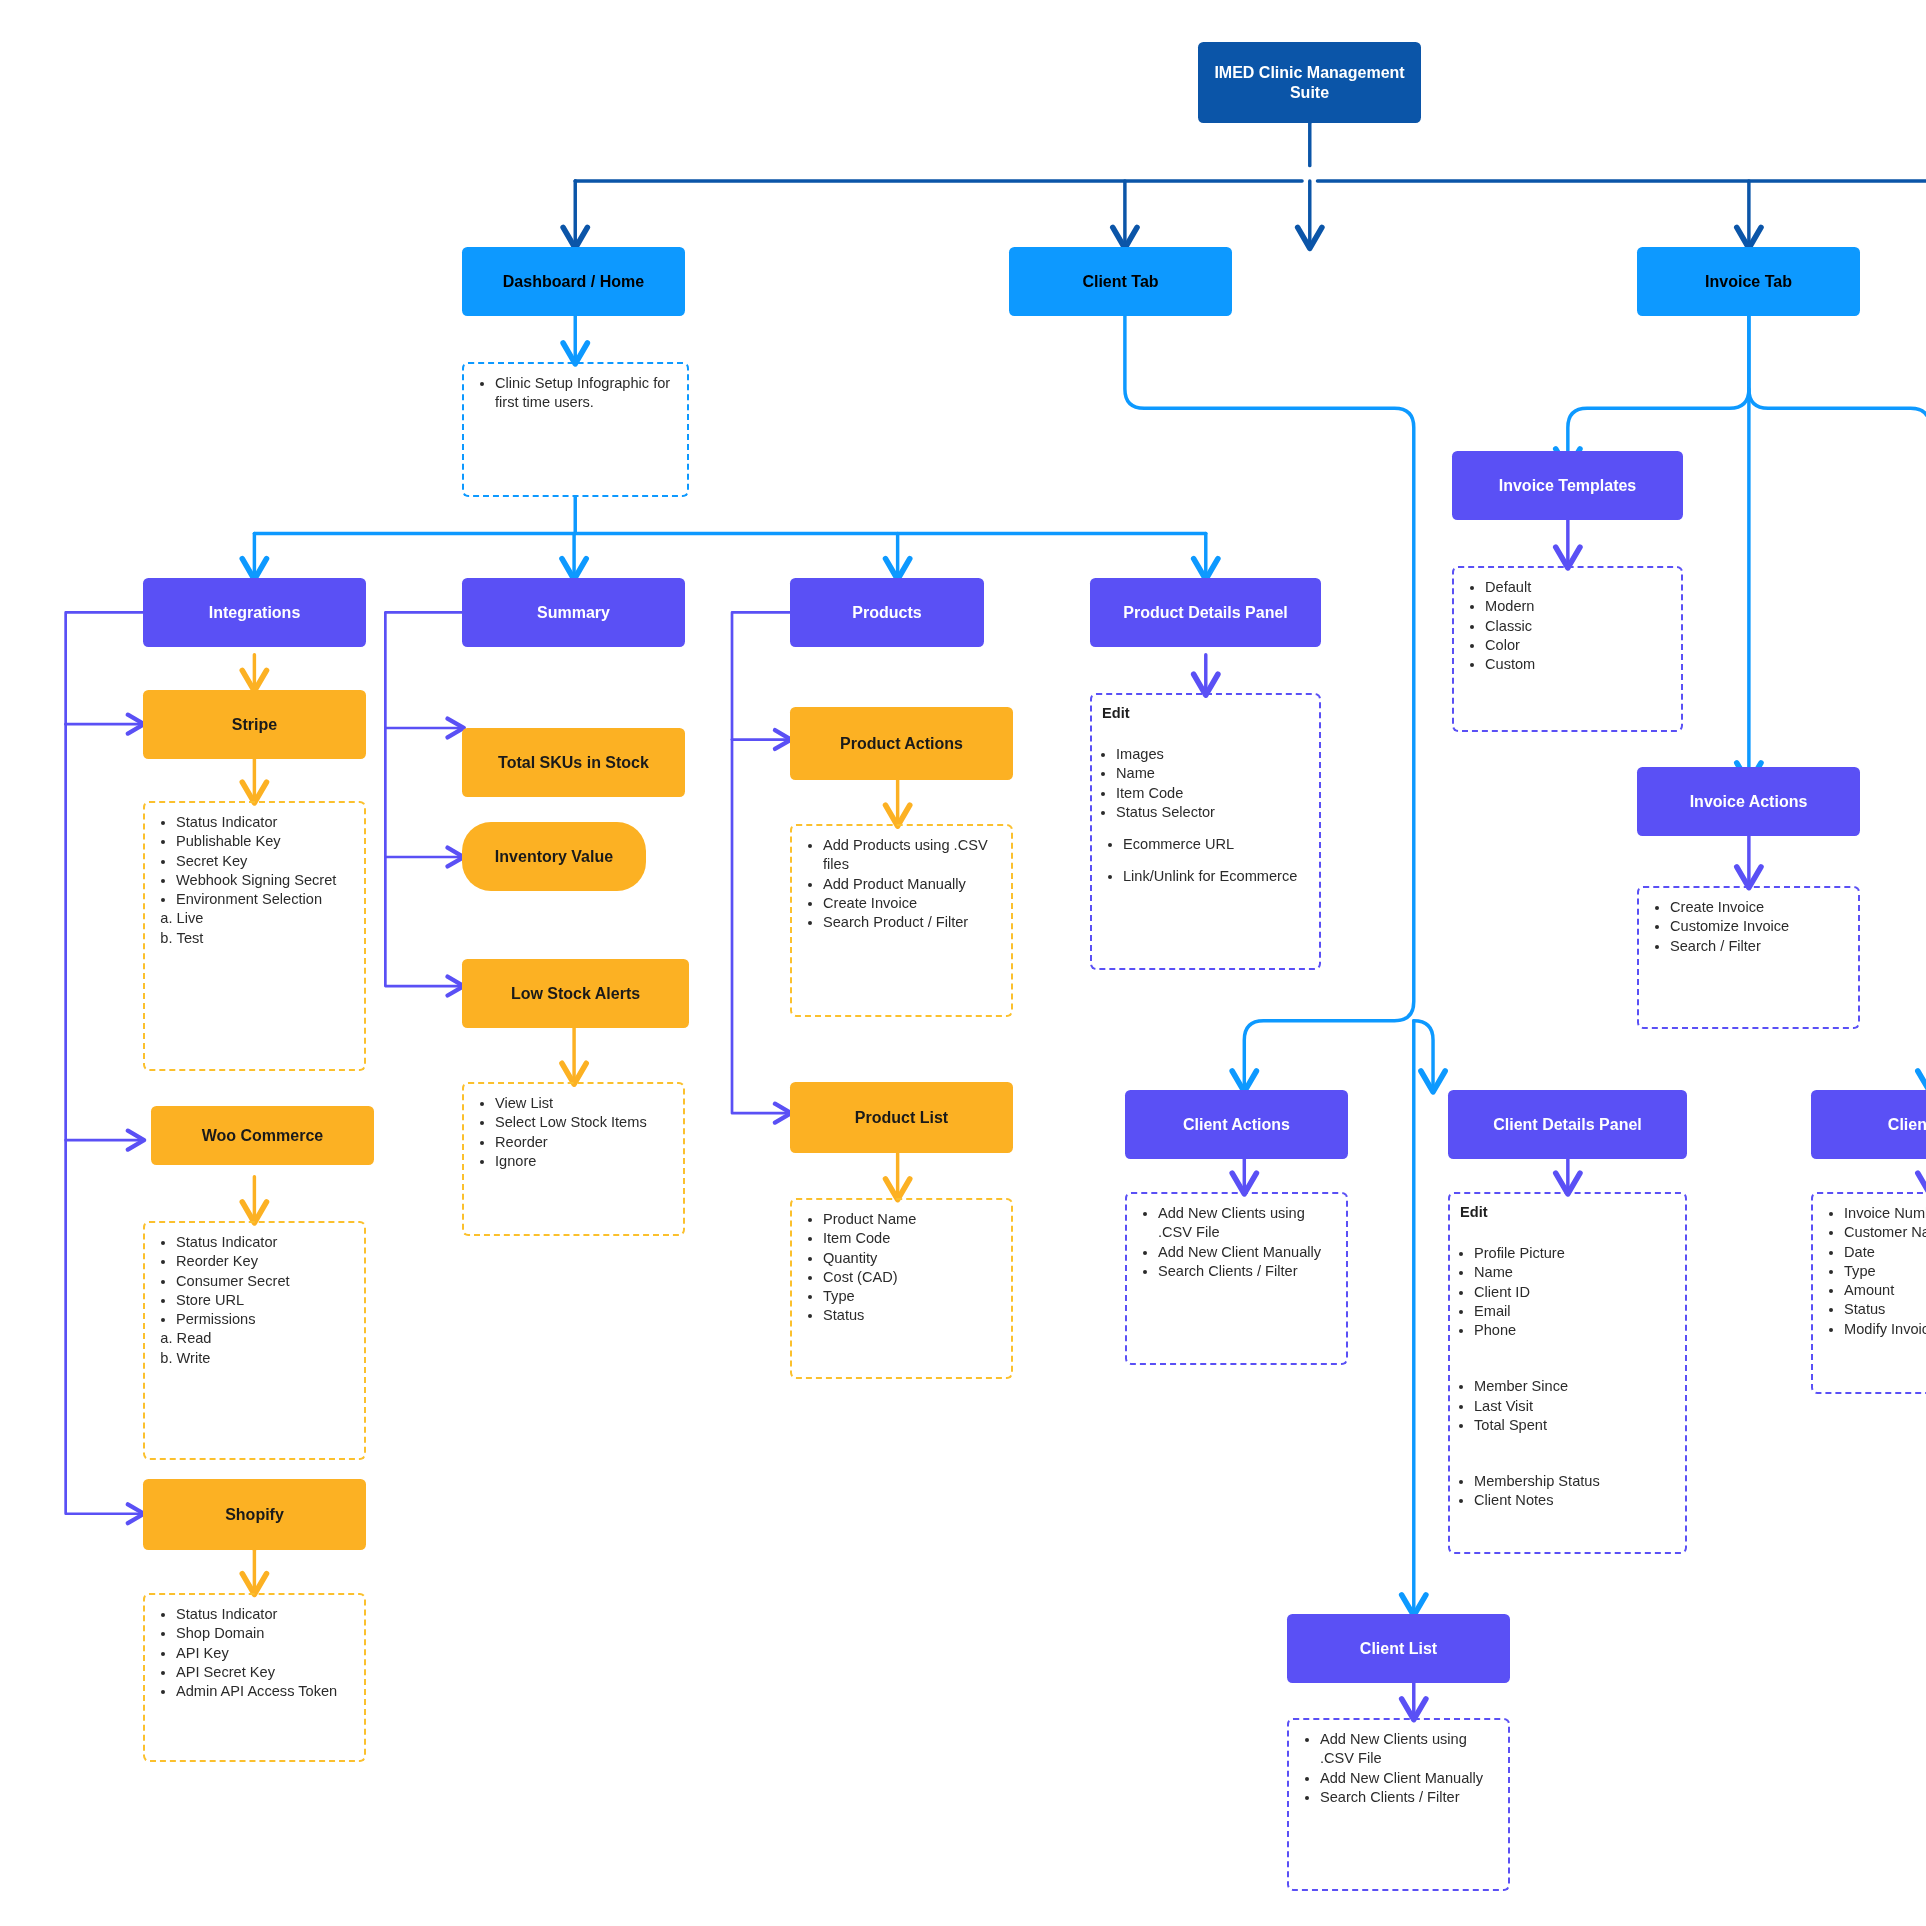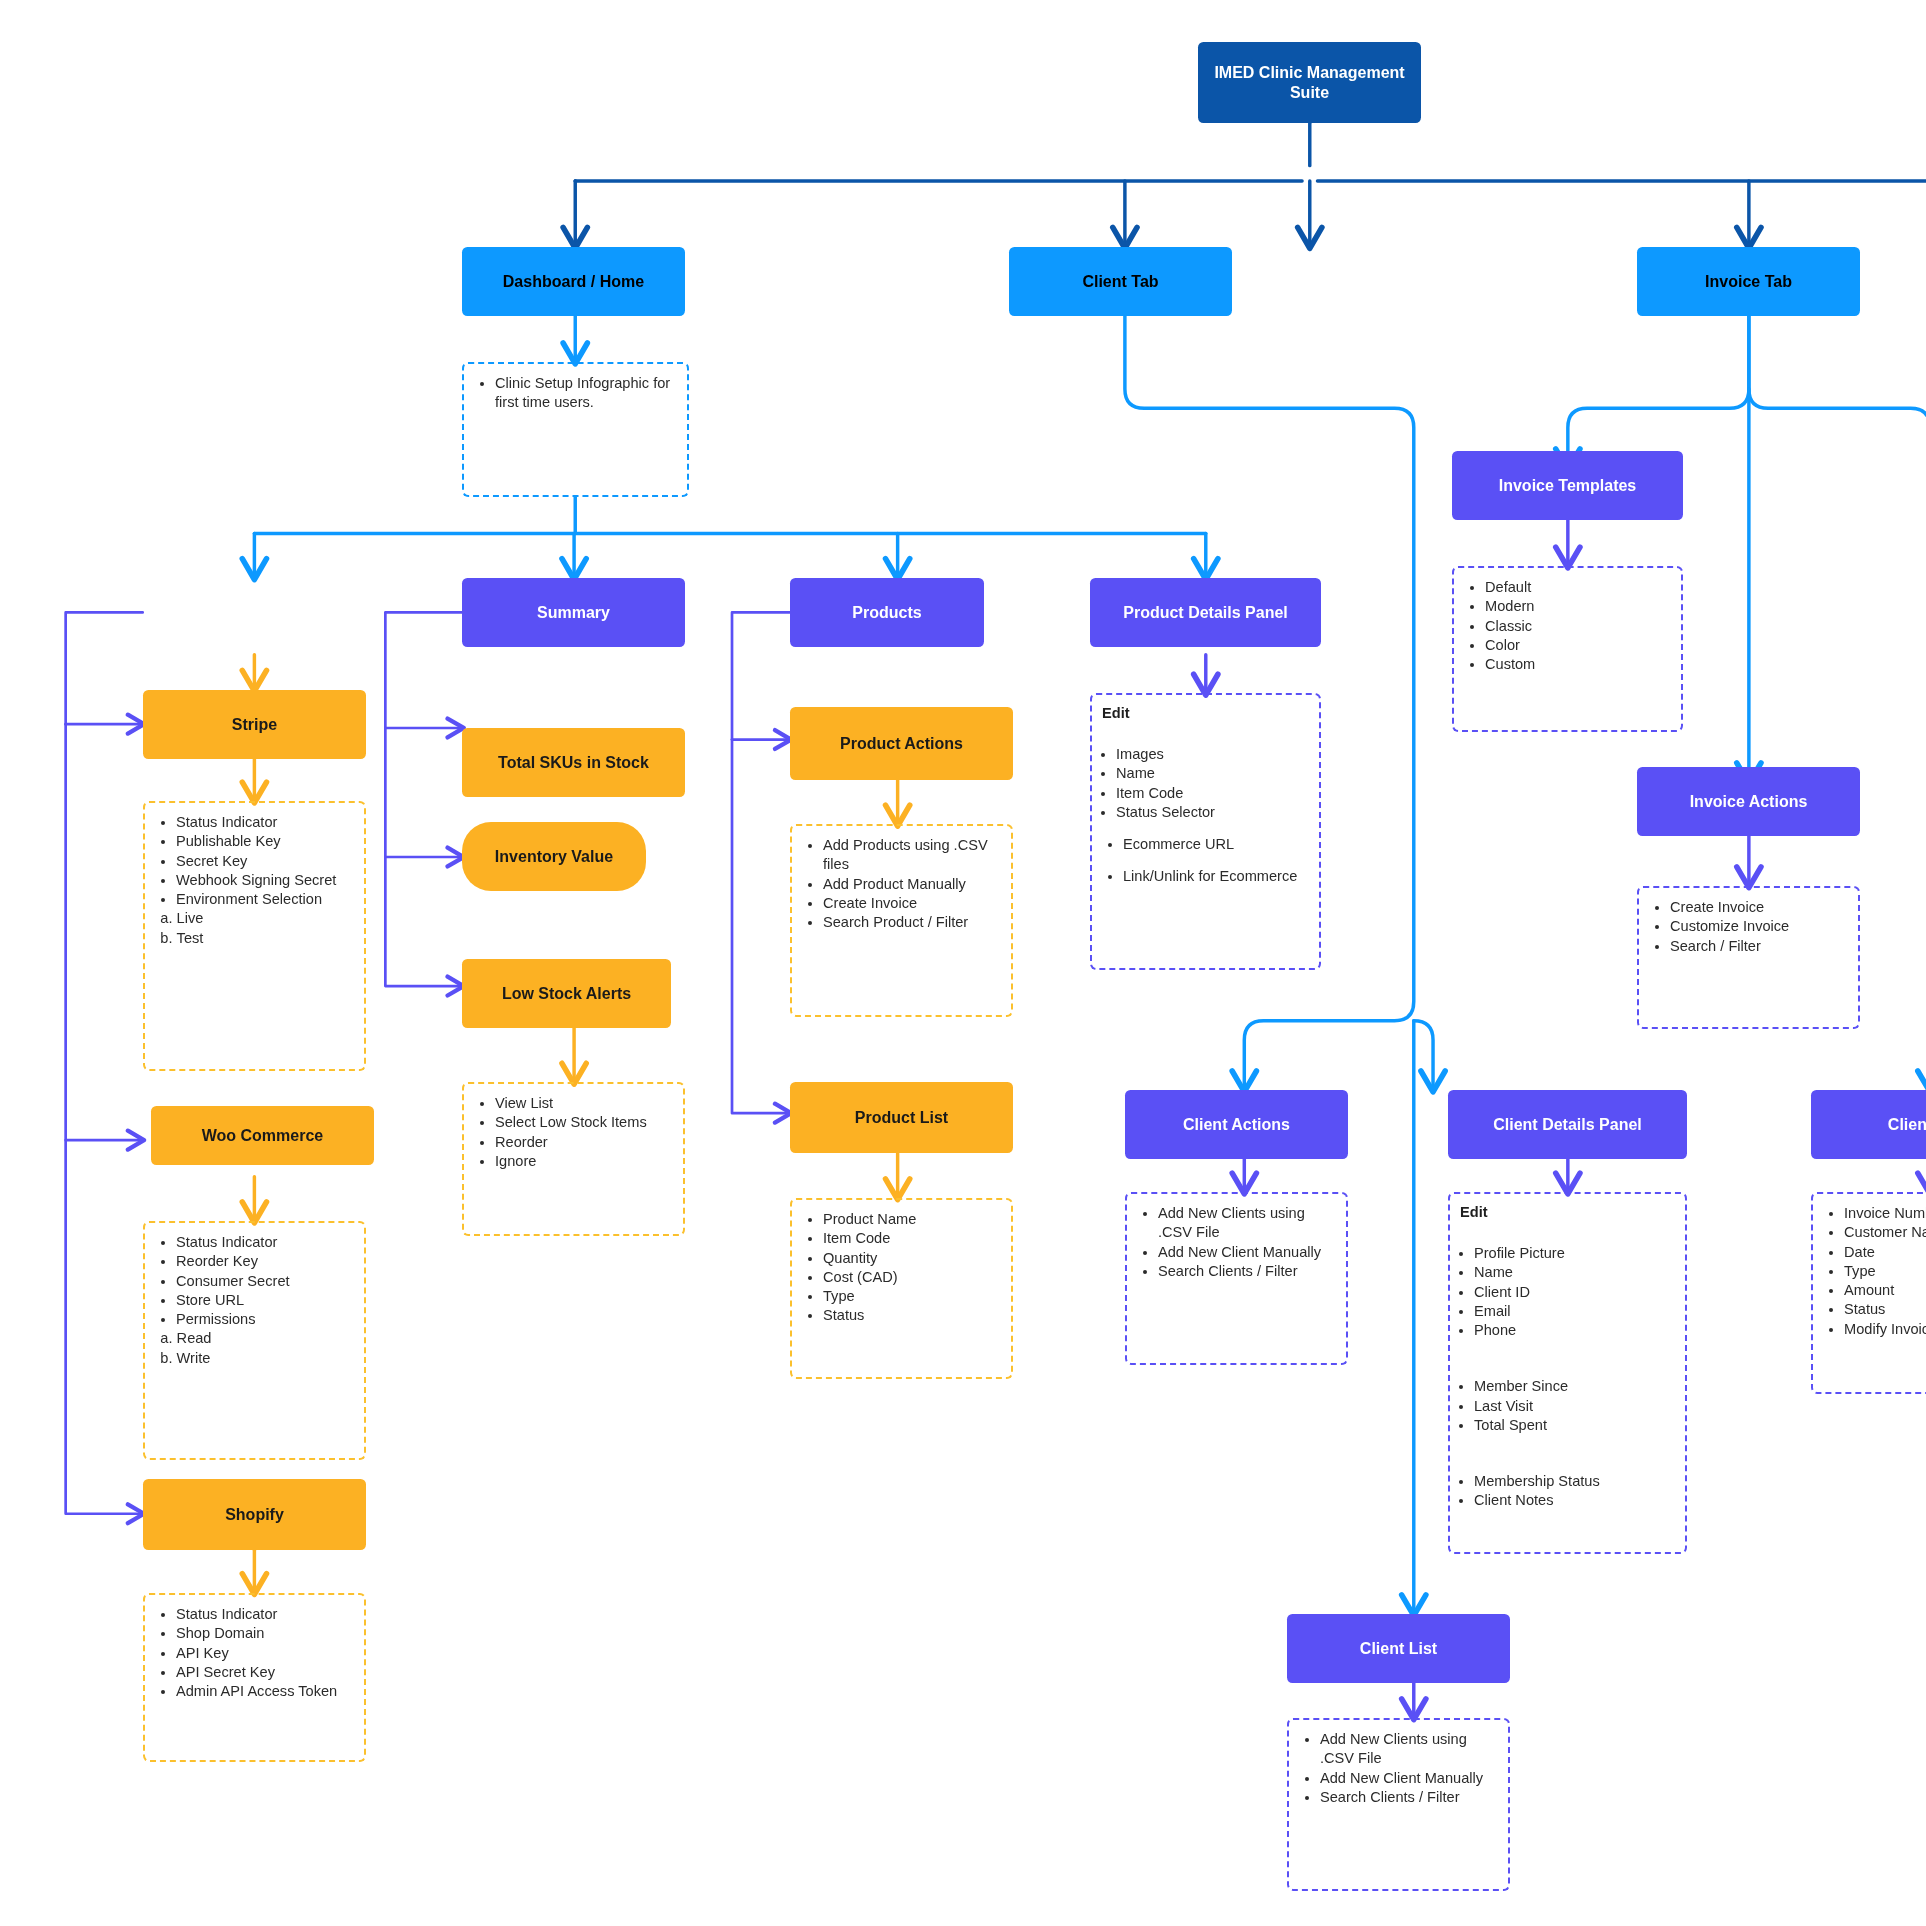--- a/index.html
+++ b/index.html
@@ -207,20 +207,23 @@
   <div class="node node-blue" style="left:1637px; top:247px; width:223px; height:69px;">
     <span>Invoice Tab</span>
   </div>
 
   <div class="dbox dbox-blue" style="left:462px; top:362px; width:227px; height:135px;">
     <ul>
       <li>Clinic Setup Infographic for first time users.</li>
     </ul>
   </div>
 
+  <div class="node node-purple" style="left:143px; top:578px; width:223px; height:69px;">
+    <span>Integrations</span>
+  </div>
   <div class="node node-orange" style="left:143px; top:690px; width:223px; height:69px;">
     <span>Stripe</span>
   </div>
   <div class="dbox dbox-orange" style="left:143px; top:801px; width:223px; height:270px;">
     <ul>
       <li>Status Indicator</li>
       <li>Publishable Key</li>
       <li>Secret Key</li>
       <li>Webhook Signing Secret</li>
       <li>Environment Selection</li>
@@ -263,21 +266,21 @@
 
   <div class="node node-purple" style="left:462px; top:578px; width:223px; height:69px;">
     <span>Summary</span>
   </div>
   <div class="node node-orange" style="left:462px; top:693px; width:223px; height:69px;margin-top:35px;">
     <span>Total SKUs in Stock</span>
   </div>
   <div class="node node-orange" style="left:462px; top:822px; width:184px; height:69px;border-radius:29px;">
     <span>Inventory Value</span>
   </div>
-  <div class="node node-orange" style="left:462px; top:959px; width:209px; height:69px;">
+  <div class="node node-orange" style="left:462px; top:959px; width:227px; height:69px;">
     <span>Low Stock Alerts</span>
   </div>
   <div class="dbox dbox-orange" style="left:462px; top:1082px; width:223px; height:154px;">
     <ul>
       <li>View List</li>
       <li>Select Low Stock Items</li>
       <li>Reorder</li>
       <li>Ignore</li>
     </ul>
   </div>

